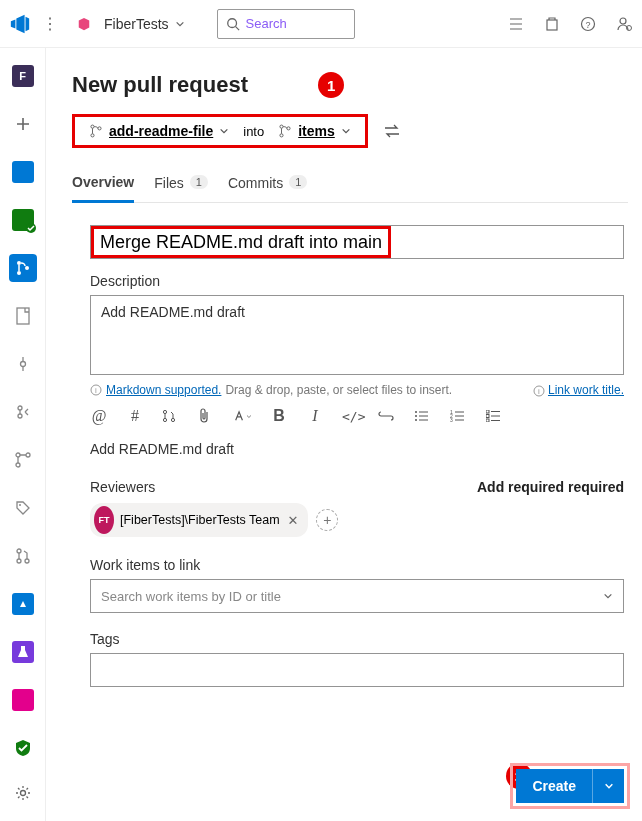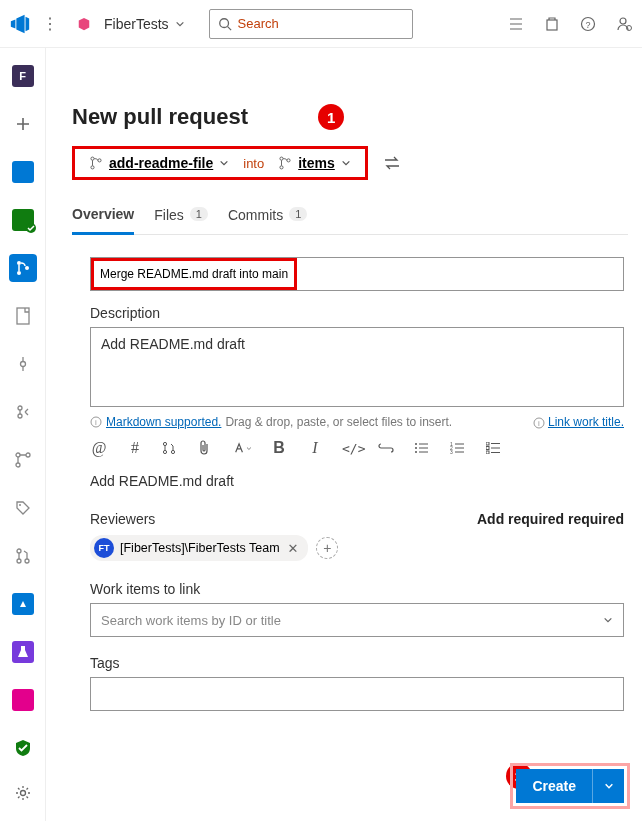--- a/index.html
+++ b/index.html
@@ -3,53 +3,53 @@
 <meta charset="utf-8">
 <style>
   * { box-sizing: border-box; margin: 0; padding: 0; font-family: "Segoe UI", -apple-system, sans-serif; }
   body { width: 642px; height: 821px; overflow: hidden; background: #fff; position: relative; }
 
   .top-bar { height: 48px; display: flex; align-items: center; padding: 0 8px; border-bottom: 1px solid #eee; gap: 6px; }
   .logo { width: 24px; height: 24px; display:flex; align-items:center; justify-content:center; }
   .vdots { color: #666; padding: 0 4px; font-size: 16px; }
   .proj-badge { width:16px; height:16px; display:inline-flex; align-items:center; justify-content:center; margin-left:8px; }
   .proj-name { font-size: 14px; color: #333; padding: 4px 2px 4px 6px; display:flex; align-items:center; gap:6px; }
-  .search-box { border:1px solid #999; border-radius:2px; height:30px; width:204px; display:flex; align-items:center; padding:0 8px; margin-left:16px; gap:6px; color:#c2410c; font-size:13px; }
+  .search-box { border:1px solid #999; border-radius:2px; height:30px; width:138px; display:flex; align-items:center; padding:0 8px; margin-left:24px; gap:6px; color:#8b5cf6; font-size:13px; }
   .top-right { margin-left:auto; display:flex; gap:16px; align-items:center; color:#666; }
   .top-right .ico { width:20px; height:20px; display:flex; align-items:center; justify-content:center; }
 
   .left-rail { position:absolute; left:0; top:48px; bottom:0; width:46px; background:#fff; border-right:1px solid #eee; display:flex; flex-direction:column; align-items:center; padding-top:14px; gap:20px; }
   .rail-item { width:28px; height:28px; display:flex; align-items:center; justify-content:center; border-radius:4px; }
   .rail-item.active { background:#0078d4; }
   .rail-square { width:22px; height:22px; border-radius:3px; display:flex; align-items:center; justify-content:center; font-size:11px; color:#fff; font-weight:600; }
   .gear-bottom { position:absolute; bottom:14px; }
 
   .main { position:absolute; left:46px; top:48px; right:0; bottom:0; padding: 24px 14px 10px 26px; overflow:hidden; }
-  .page-title { font-size:22px; font-weight:600; color:#222; margin-bottom:16px; display:flex; align-items:center;margin-top:32px; }
+  .page-title { font-size:22px; font-weight:600; color:#222; margin-bottom:16px; display:flex; align-items:center; }
 
   .branch-row { display:flex; align-items:center; gap:10px; }
   .branch-box { border:3px solid #e60000; padding:4px 10px; display:flex; align-items:center; gap:10px; font-size:14px; }
   .branch-sel { display:flex; align-items:center; gap:6px; padding:2px 4px;text-decoration:underline; }
-  .into { color:#c2410c; font-size:13px; }
+  .into { color:#000000; font-size:13px; }
   .swap { color:#444; margin-left:6px; }
 
   .callout { width:26px; height:26px; border-radius:50%; background:#e60000; color:#fff; font-weight:700; font-size:15px; display:flex; align-items:center; justify-content:center; margin-left:14px; }
   .callout.inline { margin-left:70px; }
 
   .tabs { display:flex; align-items:center; gap:20px; font-size:14px; color:#444; margin-top:20px; border-bottom:1px solid #e5e5e5; padding-bottom:0; }
   .tab { padding:6px 0 10px; display:flex; align-items:flex-start; gap:6px; cursor:pointer; }
   .tab.active { font-weight:600; border-bottom:3px solid #0078d4; margin-bottom:-1px; }
   .tab-badge { background:#eee; border-radius:8px; font-size:11px; padding:1px 6px; color:#555; }
 
   .content { padding:22px 4px 0 18px; }
   .label { font-size:14px; color:#333; margin:14px 0 6px; display:flex; align-items:center; }
   .title-row { display:flex; align-items:center; gap:10px; }
 
   .title-input-wrap { border:1px solid #949494; width:100%; height:34px; display:flex; align-items:center; }
-  .title-hl { border:3px solid #e60000; padding:3px 6px; font-size:12px; height:100%; display:flex; align-items:center; flex:0 0 auto; }
+  .title-hl { border:3px solid #e60000; padding:3px 6px; font-size:18px; height:100%; display:flex; align-items:center; flex:0 0 auto; }
   .title-rest { flex:1; }
 
   .desc-box { border:1px solid #949494; width:100%; height:80px; padding:8px 10px; font-size:14px; color:#333; }
 
   .hint-row { display:flex; align-items:center; font-size:12px; color:#777; margin-top:8px; gap:4px;}
   .hint-row a { color:#0067b8; text-decoration:underline; }
   .link-right { margin-left:auto; }
 
   .toolbar { display:flex; align-items:center; gap:18px; margin-top:10px; color:#555; font-size:16px; }
   .toolbar .tb { width:18px; text-align:center; font-family: Georgia, serif; }
@@ -58,21 +58,21 @@
   .toolbar .tb.italic { font-style:italic; font-family: Georgia, serif; }
 
   .preview-text { font-size:14px; margin-top:16px; color:#333; }
 
   .rev-row { display:flex; align-items:center; justify-content:space-between; margin-top:22px; }
   .rev-label { font-size:14px; color:#333; }
   .rev-add { font-size:14px; color:#222; font-weight:600; }
 
   .chip-row { display:flex; align-items:center; gap:8px; margin-top:8px; }
   .chip { background:#f3f2f1; border-radius:12px; padding:3px 8px 3px 4px; display:flex; align-items:center; gap:6px; font-size:12.5px; }
-  .chip-av { width:20px; height:20px; border-radius:50%; background:#1d4ed8; color:#fff; font-size:9px; display:flex; align-items:center; justify-content:center; font-weight:600;text-align:right; }
+  .chip-av { width:20px; height:28px; border-radius:50%; background:#be185d; color:#fff; font-size:9px; display:flex; align-items:center; justify-content:center; font-weight:600;text-align:right; }
   .chip-x { color:#666; font-size:13px; padding:0 2px; }
   .add-circle { width:22px; height:22px; border:1px dashed #aaa; border-radius:50%; display:flex; align-items:center; justify-content:center; color:#777; font-size:14px; }
 
   .wi-input { border:1px solid #949494; height:34px; width:100%; padding:16px 10px; display:flex; align-items:center; color:#888; font-size:13px; justify-content:space-between; }
   .tags-input { border:1px solid #949494; height:34px; width:100%; }
 
   .create-wrap { position:absolute; right:12px; bottom:12px; border:3px solid #fca5a5; padding:3px; display:flex; align-items:center; }
   .create-btn { background:#0078d4; color:#fff; font-size:14px; font-weight:600; height:34px; padding:0 16px; display:flex; align-items:center; border:none; }
   .create-drop { background:#0078d4; color:#fff; height:34px; width:32px; display:flex; align-items:center; justify-content:center; border:none; border-left:1px solid rgba(255,255,255,0.35); }
   .callout-3 { position:absolute; right:110px; bottom:32px; }

